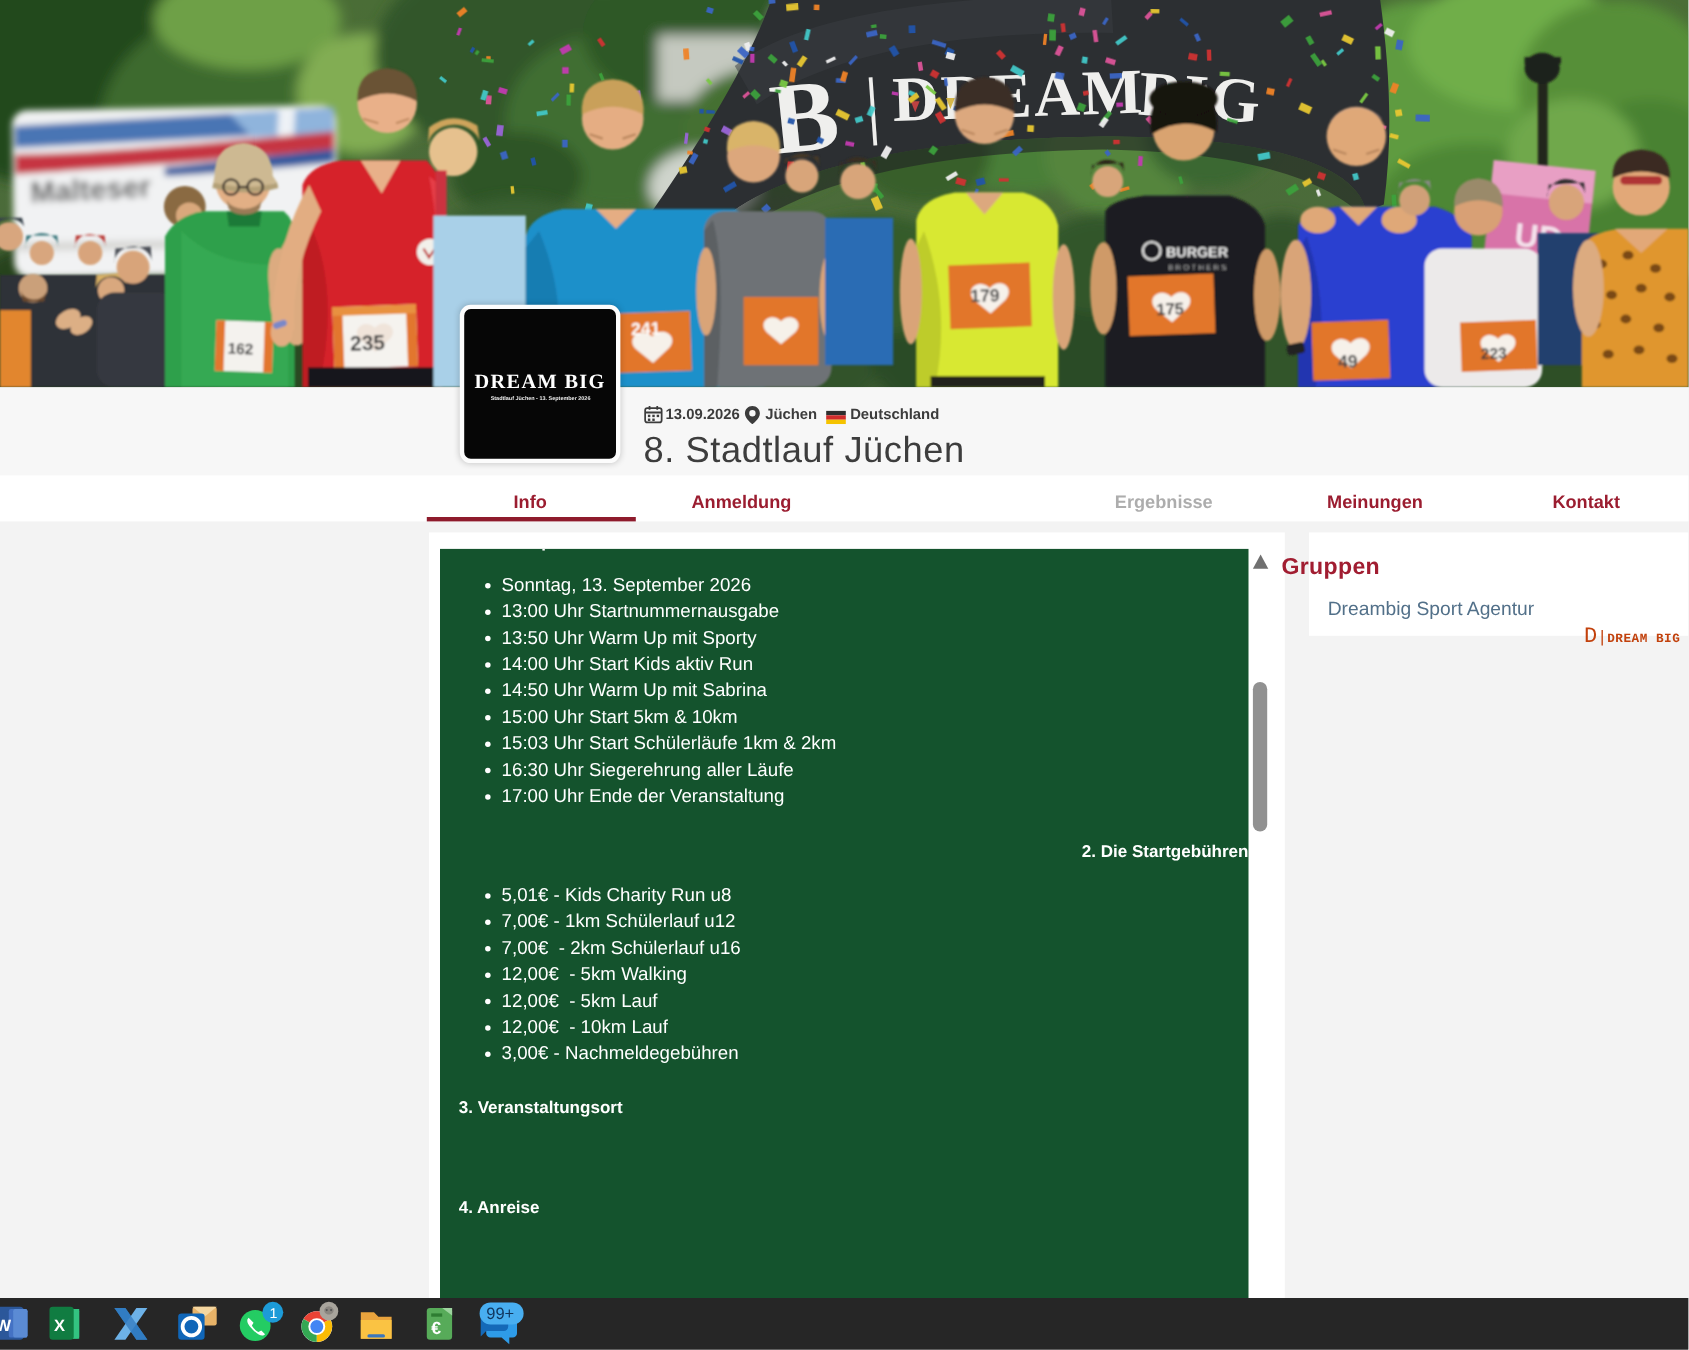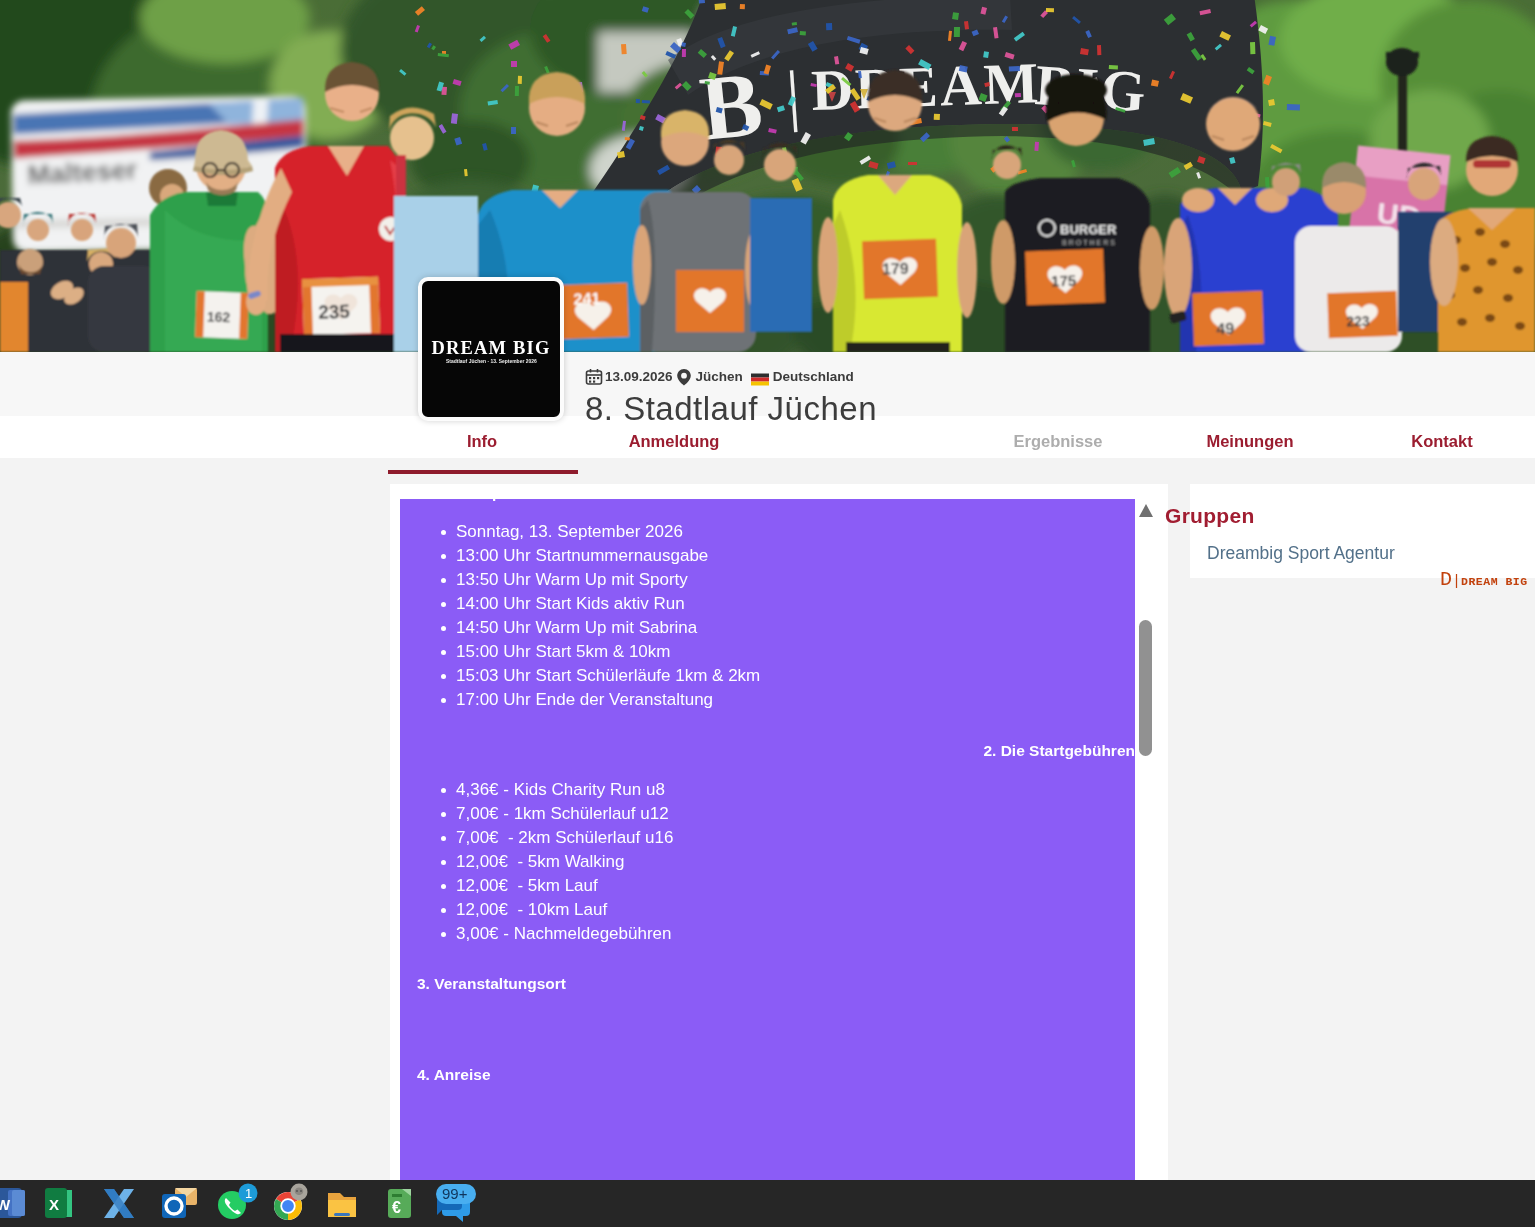--- a/index.html
+++ b/index.html
@@ -6,25 +6,25 @@
   body{width:1535px;height:1227px;background:#f3f3f3;font-family:"Liberation Sans",sans-serif;position:relative;overflow:hidden;}
   .abs{position:absolute;}
   #hero{top:0;left:0;width:1535px;height:352px;overflow:hidden;background:#567b44;}
   #band{top:352px;left:0;width:1535px;height:80px;background:#f7f7f7;border-bottom:1px solid #ebebeb;}
   #logo{top:277px;left:418px;width:138px;height:136px;background:#060606;border:4px solid #fcfcfc;border-radius:10px;box-shadow:0 0 6px rgba(0,0,0,.18);z-index:5;}
   #logo .big{color:#fff;font-family:"Liberation Serif",serif;font-weight:bold;font-size:18.5px;letter-spacing:1.2px;text-align:center;margin-top:57px;}
   #logo .sub{color:#eee;font-size:8px;transform:scale(0.62);transform-origin:center top;text-align:center;width:160%;margin-left:-30%;white-space:nowrap;font-weight:bold;}
   #dateline{top:368px;left:585px;height:18px;color:#3c3c3c;font-size:13.5px;font-weight:bold;z-index:6;}
   #dateline span{vertical-align:top;line-height:18px;display:inline-block;}
   #title{top:390px;left:585px;color:#3d3d3d;font-size:33px;letter-spacing:0.5px;z-index:6;}
-  #nav{top:416px;left:0;width:1535px;height:42px;background:#fff;}
+  #nav{top:432px;left:0;width:1535px;height:42px;background:#fff;}
   .tab{position:absolute;top:4px;width:192px;height:42px;line-height:42px;text-align:center;color:#9b1d30;font-size:16.5px;font-weight:bold;}
   #underline{top:470px;left:388px;width:190px;height:4px;background:#8e1b2c;z-index:3;}
   #panel{top:484px;left:390px;width:778px;height:696px;background:#fff;}
-  #bluebox{top:499px;left:400px;width:735px;height:681px;background:#8b5cf6;overflow:hidden;color:#fff;}
+  #bluebox{top:499px;left:400px;width:735px;height:681px;background:#14532d;overflow:hidden;color:#fff;}
   #bluebox .inner{margin-top:-18px;}
   #bluebox h4{font-size:15.5px;font-weight:bold;margin:0;padding:0 0 0 17px;line-height:24px;}
   #bluebox ul{margin:0;padding:0 20px 0 27px;list-style:none;}
   #bluebox li{font-size:17px;line-height:24px;padding-left:29px;position:relative;}
   #bluebox li:before{content:"";position:absolute;left:14px;top:10px;width:5px;height:5px;border-radius:50%;background:#fff;}
   
   #sb-up{top:504px;left:1139px;width:0;height:0;border-left:7px solid transparent;border-right:7px solid transparent;border-bottom:13px solid #707070;}
   #sb-thumb{top:620px;left:1139px;width:13px;height:136px;background:#919191;border-radius:7px;}
   
   #card{top:484px;left:1190px;width:345px;height:94px;background:#fff;}
@@ -568,26 +568,27 @@
   <h4>1. Der Zeitplan</h4>
   <div style="height:15px"></div>
   <ul>
    <li>Sonntag, 13. September 2026</li>
    <li>13:00 Uhr Startnummernausgabe</li>
    <li>13:50 Uhr Warm Up mit Sporty</li>
    <li>14:00 Uhr Start Kids aktiv Run</li>
    <li>14:50 Uhr Warm Up mit Sabrina</li>
    <li>15:00 Uhr Start 5km &amp; 10km</li>
    <li>15:03 Uhr Start Schülerläufe 1km &amp; 2km</li>
+   <li>16:30 Uhr Siegerehrung aller Läufe</li>
    <li>17:00 Uhr Ende der Veranstaltung</li>
   </ul>
   <h4 style="margin-top:27px;text-align:right;">2. Die Startgebühren</h4>
   <div style="height:15px"></div>
   <ul>
-   <li>4,36€ - Kids Charity Run u8</li>
+   <li>5,01€ - Kids Charity Run u8</li>
    <li>7,00€ - 1km Schülerlauf u12</li>
    <li>7,00€&nbsp; - 2km Schülerlauf u16</li>
    <li>12,00€&nbsp; - 5km Walking</li>
    <li>12,00€&nbsp; - 5km Lauf</li>
    <li>12,00€&nbsp; - 10km Lauf</li>
    <li>3,00€ - Nachmeldegebühren</li>
   </ul>
   <h4 style="margin-top:26px;">3. Veranstaltungsort</h4>
   <div style="height:24px"></div>
   <ul style="line-height:27px;">

